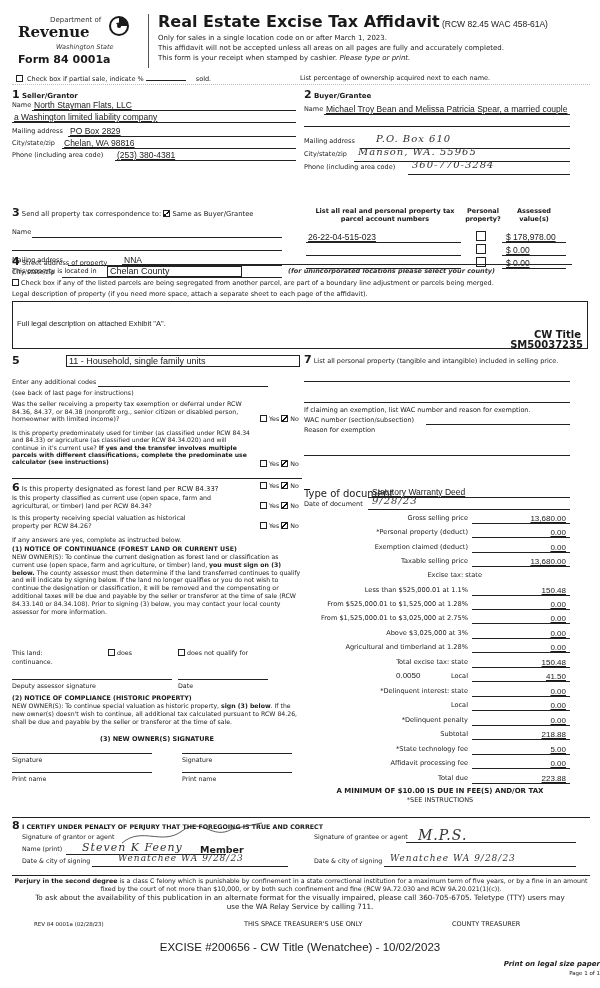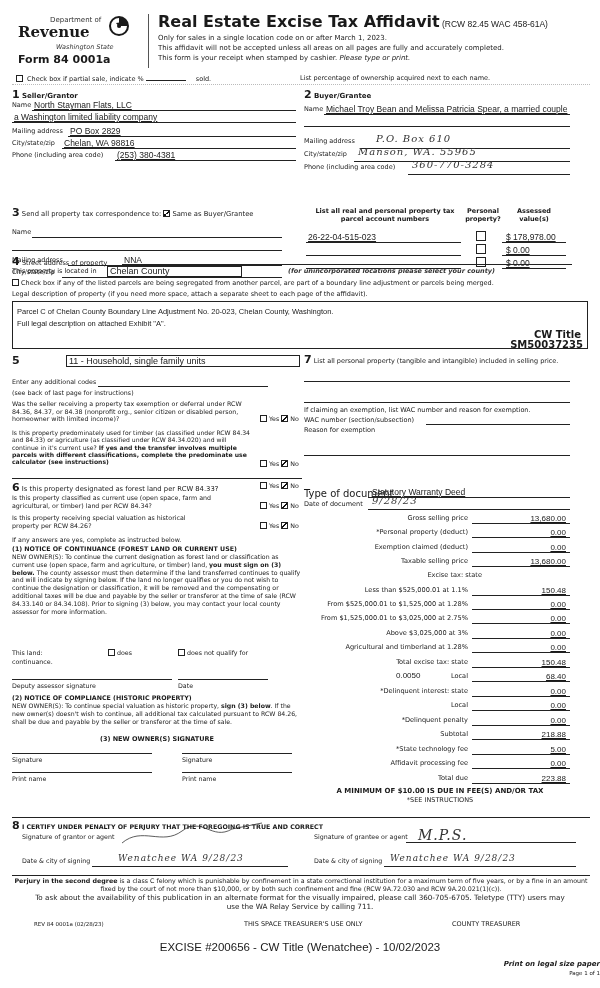--- a/index.html
+++ b/index.html
@@ -176,21 +176,20 @@
   </div>
   <div class="abs" style="left:95px;top:11px;width:135px;height:11px;border:1px solid #222;padding-left:2px;">
     <span class="hand" style="font-size:9px;line-height:9px;">Chelan County</span>
   </div>
   <div class="abs" style="left:276px;top:12px;font-size:6.5px;font-style:italic;font-weight:bold;color:#333;white-space:nowrap;">(for unincorporated locations please select your county)</div>
   <div class="abs" style="left:0;top:24px;white-space:nowrap;font-size:6.5px;">
     <span class="cb"></span><span>Check box if any of the listed parcels are being segregated from another parcel, are part of a boundary line adjustment or parcels being merged.</span>
   </div>
   <div class="abs" style="left:0;top:35px;white-space:nowrap;font-size:6.5px;">Legal description of property (if you need more space, attach a separate sheet to each page of the affidavit).</div>
   <div class="abs" style="left:0;top:46px;width:576px;height:48px;border:1px solid #222;">
-    <div class="abs hand" style="left:4px;top:5px;font-size:7.5px;">Parcel C of Chelan County Boundary Line Adjustment No. 20-023, Chelan County, Washington.</div>
     <div class="abs hand" style="left:4px;top:17px;font-size:7.5px;">Full legal description on attached Exhibit "A".</div>
     <div class="abs bold" style="right:6px;top:27px;font-size:10px;">CW Title</div>
     <div class="abs bold" style="right:4px;top:37px;font-size:10px;">SM50037235</div>
   </div>
 </div>
 
 <div class="abs" style="left:12px;top:354px;width:290px;">
   <span class="abs num" style="left:0;top:0;">5</span>
   <div class="abs" style="left:54px;top:1px;width:234px;height:12px;border:1px solid #222;padding-left:2px;">
     <span class="hand" style="font-size:9px;line-height:10px;">11 - Household, single family units</span>
@@ -348,21 +347,21 @@
 </div>
 <div class="tax-row" style="top:658px;">
   <span class="lbl">Total excise tax: state</span>
   <span class="ln"></span>
   <span class="val">150.48</span>
 </div>
 <div class="tax-row" style="top:672px;">
   <span class="abs" style="left:96px;top:-1px;font-family:'Liberation Sans',sans-serif;font-size:8px;">0.0050</span>
   <span class="lbl">Local</span>
   <span class="ln"></span>
-  <span class="val">68.40</span>
+  <span class="val">41.50</span>
 </div>
 <div class="tax-row" style="top:687px;">
   <span class="lbl">*Delinquent interest: state</span>
   <span class="ln"></span>
   <span class="val">0.00</span>
 </div>
 <div class="tax-row" style="top:701px;">
   <span class="lbl">Local</span>
   <span class="ln"></span>
   <span class="val">0.00</span>
@@ -400,20 +399,26 @@
   <div class="abs" style="left:0;top:0;white-space:nowrap;">
     <span class="num">8</span>
     <span class="bold" style="font-size:6.3px;">I CERTIFY UNDER PENALTY OF PERJURY THAT THE FOREGOING IS TRUE AND CORRECT</span>
   </div>
 
   <div class="abs" style="left:10px;top:14px;width:270px;height:10px;">
     <span style="font-size:6.3px;">Signature of grantor or agent</span>
     <svg class="abs" style="left:90px;top:-12px;" width="160" height="30" viewBox="0 0 160 30">
       <path d="M10 22 C30 5,50 25,70 10 S100 20,120 8 L150 2" stroke="#333" stroke-width="0.8" fill="none"></path>
     </svg>
+  </div>
+  <div class="abs" style="left:10px;top:26px;width:270px;height:11px;">
+    <span style="font-size:6.3px;">Name (print)</span>
+    <span class="abs line" style="left:44px;width:160px;top:0;height:10px;"></span>
+    <span class="abs script" style="left:60px;top:-4px;font-size:11px;">Steven K Feeny</span>
+    <span class="abs bold" style="left:178px;top:-1px;font-size:9.5px;">Member</span>
   </div>
   <div class="abs" style="left:10px;top:38px;width:270px;height:11px;">
     <span style="font-size:6.3px;">Date &amp; city of signing</span>
     <span class="abs line" style="left:70px;width:196px;top:0;height:10px;"></span>
     <span class="abs script" style="left:96px;top:-4px;font-size:9px;">Wenatchee WA 9/28/23</span>
   </div>
 
   <div class="abs" style="left:302px;top:14px;width:270px;height:11px;">
     <span style="font-size:6.3px;">Signature of grantee or agent</span>
     <span class="abs line" style="left:92px;width:170px;top:0;height:10px;"></span>

